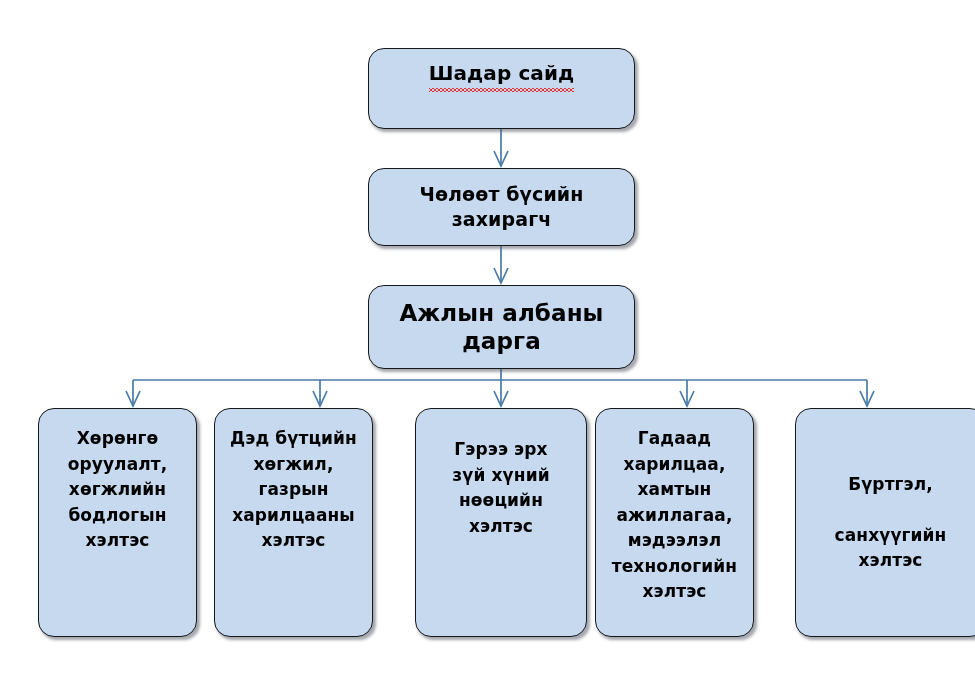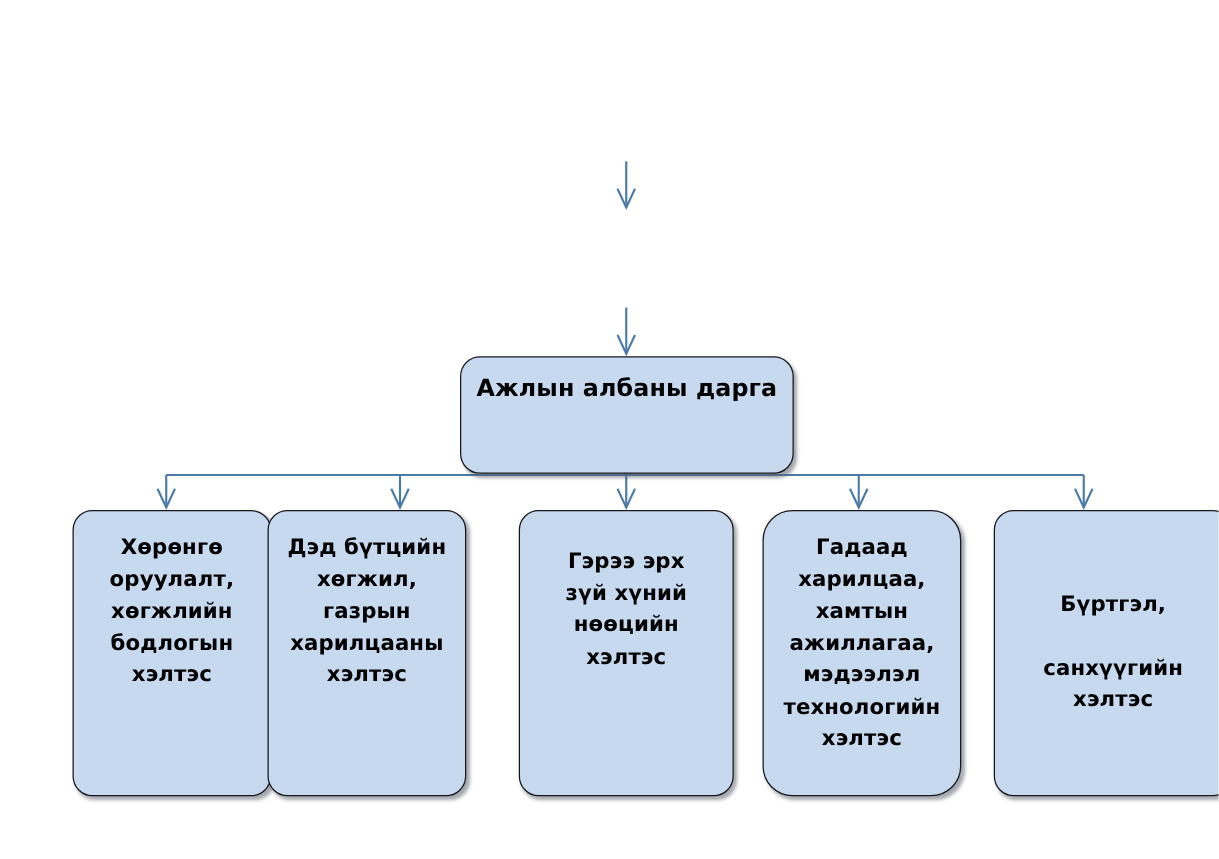--- a/index.html
+++ b/index.html
@@ -82,23 +82,23 @@
   }
   .node-l2 {
     top: 168px;
     height: 78px;
     align-items: center;
     font-size: 19px;
     line-height: 1.32;
   }
   .node-l3 {
     top: 285px;
-    height: 94px;
+    height: 84px;
     align-items: flex-start;
-    font-size: 19px;
+    font-size: 23px;
     line-height: 1.2;
   }
   .node-l3 .node-text {
     padding-top: 14px;
   }
   
   .node-dept {
     top: 408px;
     height: 229px;
     font-size: 17px;
@@ -107,24 +107,24 @@
   }
   .node-dept .node-text {
     padding: 17px 9px 0 9px;
   }
   .node-dept.centered {
     align-items: center;
   }
   .node-dept.centered .node-text {
     padding: 0 9px;
   }
-  .dept-1 { left: 38px;  width: 159px; margin-left: 20px; }
+  .dept-1 { left: 38px;  width: 159px; }
   .dept-2 { left: 214px; width: 159px; }
   .dept-3 { left: 415px; width: 172px; }
-  .dept-4 { left: 610px; width: 159px; border-radius: 24px; }
+  .dept-4 { left: 595px; width: 159px; }
   .dept-5 { left: 795px; width: 191px; }
 </style>
 </head>
 <body>
 
 <div id="canvas">
 
   <svg id="connector-layer" viewBox="0 0 975 687" width="975" height="687" xmlns="http://www.w3.org/2000/svg">
     <g stroke="#4a7ba8" stroke-width="1.7" fill="none" stroke-linecap="butt">
 
@@ -149,21 +149,28 @@
         <polyline points="494,391 501,406 508,391"></polyline>
         <line x1="687" y1="380" x2="687" y2="406"></line>
         <polyline points="680,391 687,406 694,391"></polyline>
         <line x1="867" y1="380" x2="867" y2="406"></line>
         <polyline points="860,391 867,406 874,391"></polyline>
       </g>
 
     </g>
   </svg>
 
-
+  <div class="node rank-top node-l1">
+    <span class="node-text"><span class="squiggle-wrap">Шадар сайд</span></span>
+  </div>
+
+  <div class="node rank-top node-l2">
+    <span class="node-text">Чөлөөт бүсийн
+захирагч</span>
+  </div>
 
   <div class="node rank-top node-l3">
     <span class="node-text">Ажлын албаны дарга</span>
   </div>
 
   <div class="node node-dept dept-1">
     <span class="node-text">Хөрөнгө
 оруулалт,
 хөгжлийн
 бодлогын

